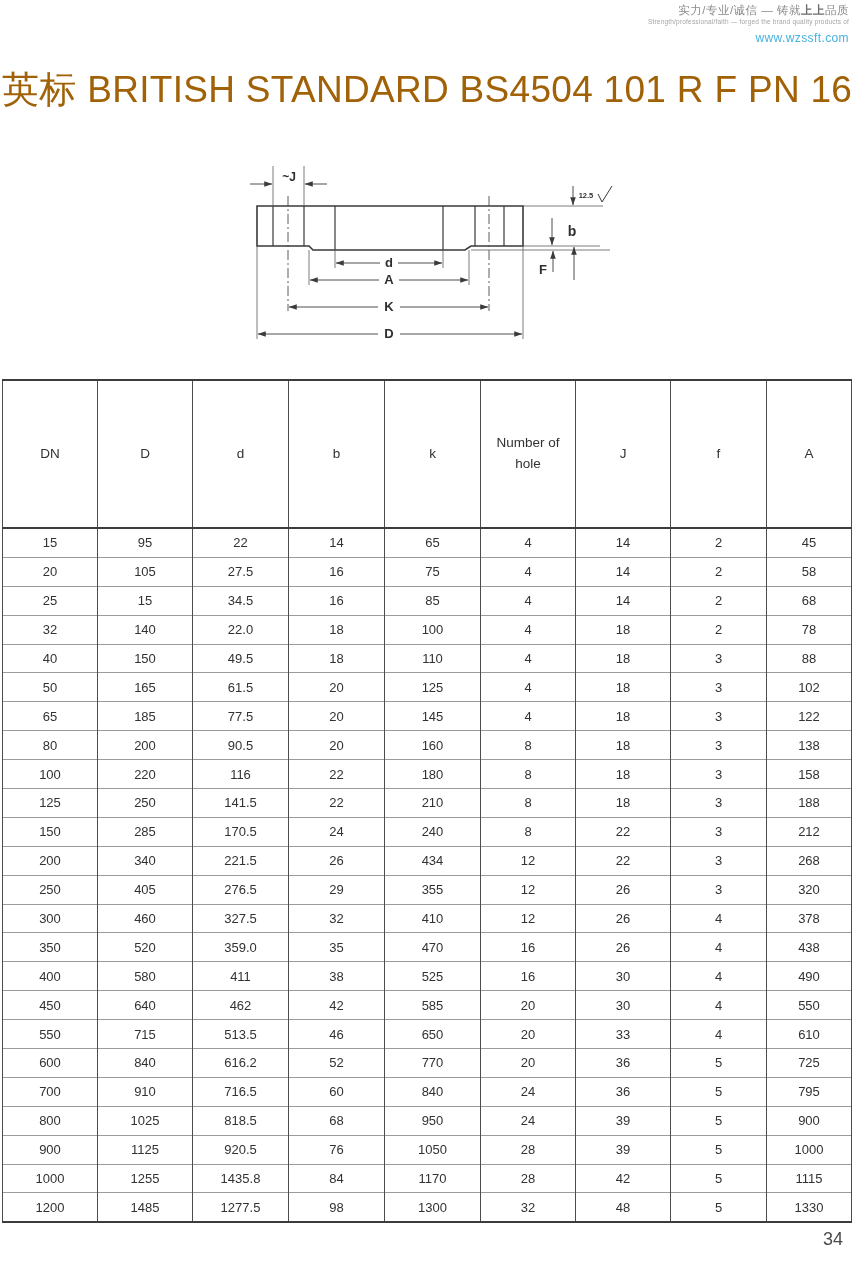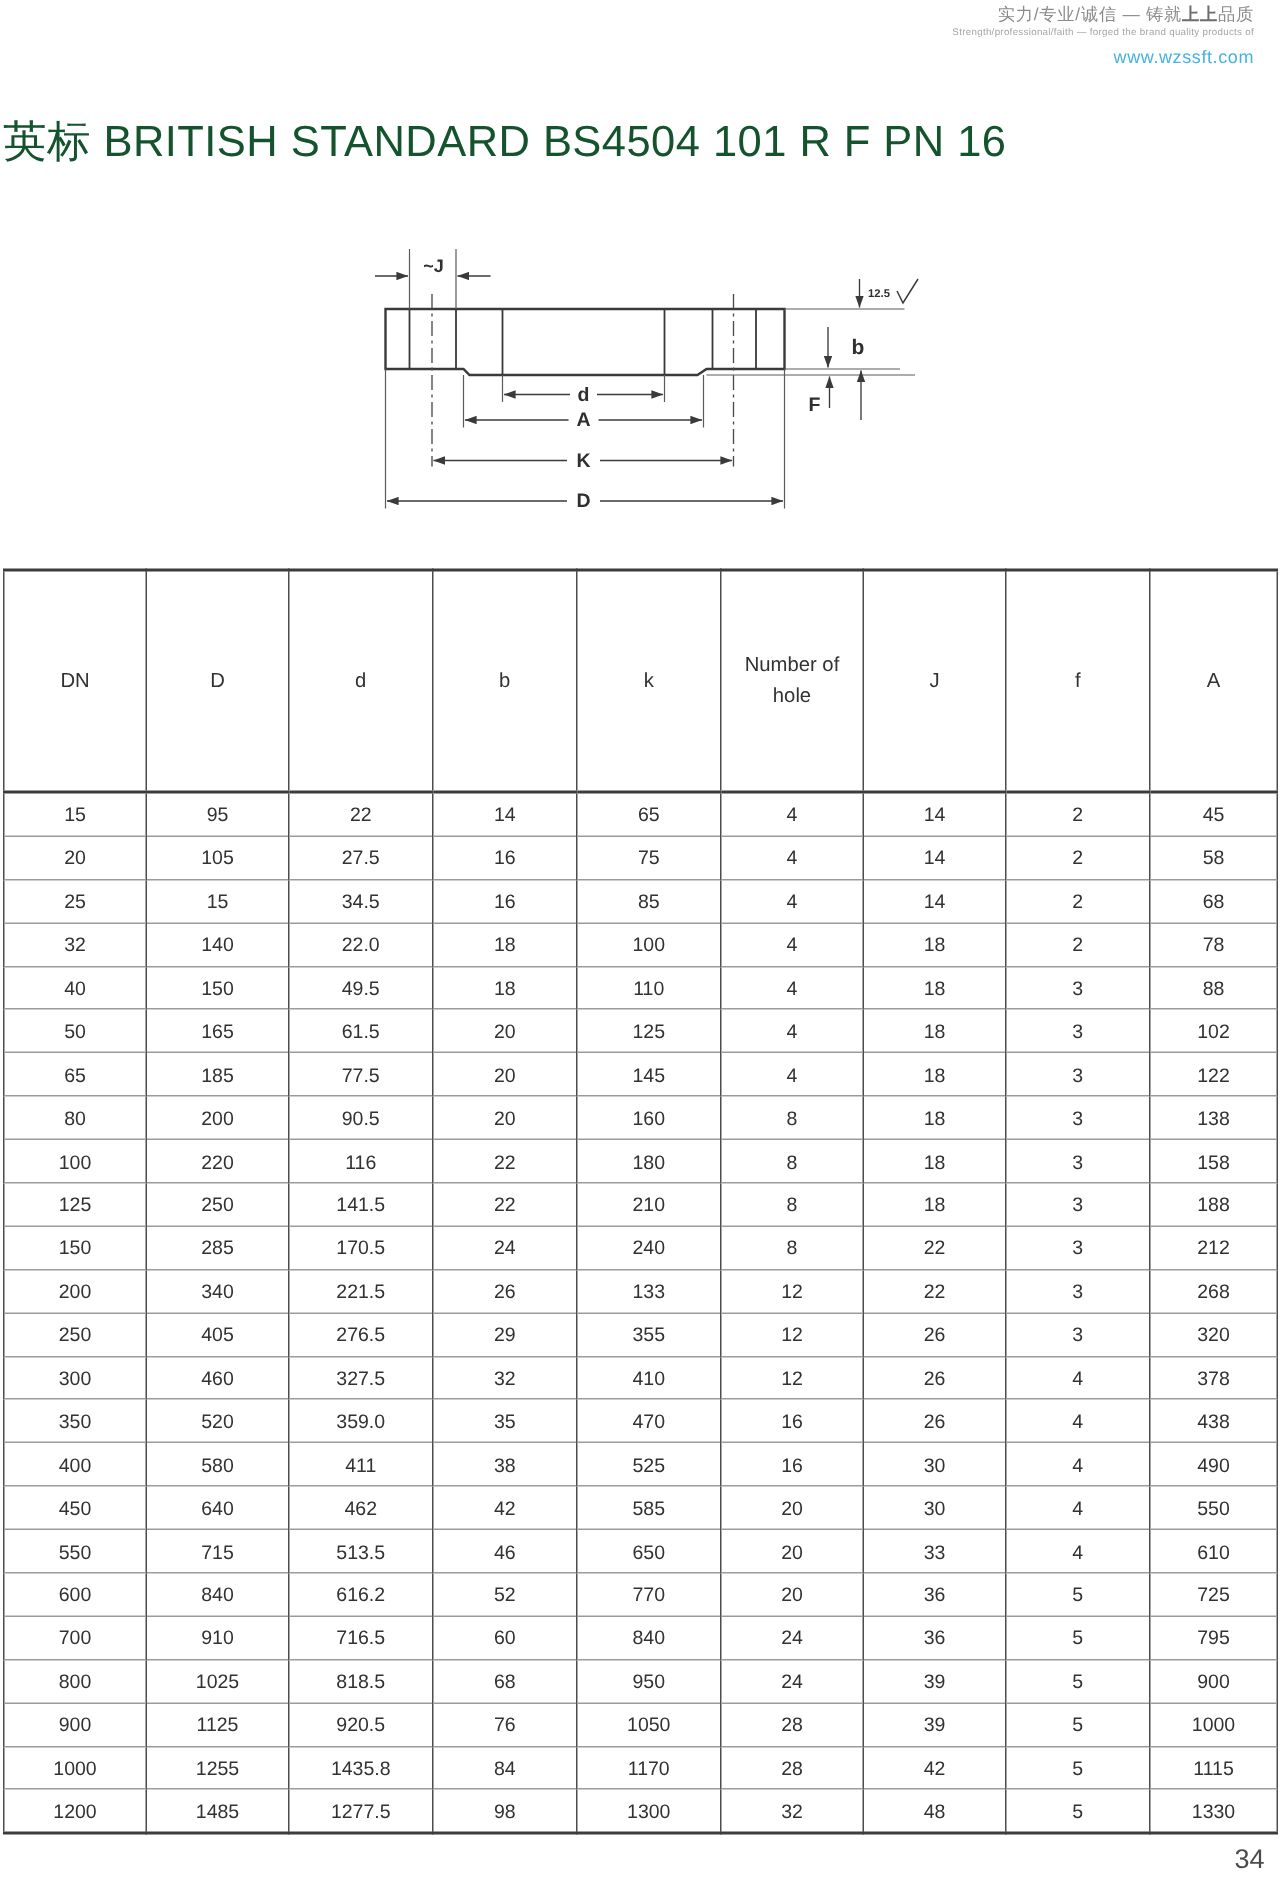--- a/index.html
+++ b/index.html
@@ -1,29 +1,29 @@
 <!DOCTYPE html>
 <html><head>
 <meta charset="utf-8">
 <style>
   html,body{margin:0;padding:0;}
   body{
     width:853px;height:1261px;position:relative;background:#ffffff;
     font-family:"Liberation Sans",sans-serif;overflow:hidden;color:#333;
   }
   
-  .brand{position:absolute;top:3px;right:17px;text-align:right;line-height:1.25;}
+  .brand{position:absolute;top:3px;right:4px;text-align:right;line-height:1.25;}
   .brand .cn{font-size:11.5px;color:#8b8b8b;letter-spacing:.5px;}
   .brand .cn .bold{font-weight:bold;color:#6d6d6d;}
   .brand .en{font-size:6.5px;color:#a5a5a5;margin-top:1px;letter-spacing:.2px;}
   .brand .site{font-size:12px;font-weight:500;margin-top:4px;letter-spacing:.4px;}
   
   .title{
-    position:absolute;left:2px;top:56px;font-size:29px;font-weight:400;
-    color:#14532d;white-space:nowrap;letter-spacing:.3px;
+    position:absolute;left:2px;top:40px;font-size:37px;font-weight:400;
+    color:#a16207;white-space:nowrap;letter-spacing:.3px;
   }
   
   .drawing{position:absolute;left:228px;top:140px;}
   .drawing text{font-family:"Liberation Sans",sans-serif;font-weight:600;fill:#2f2f2f;}
   
   .dim-table{
     position:absolute;left:2px;top:379px;width:849px;
     border-collapse:collapse;table-layout:fixed;
     border-left:1px solid #4c4c4c;border-right:1px solid #4c4c4c;
     border-top:2.5px solid #3c3c3c;border-bottom:2.5px solid #3c3c3c;
@@ -247,21 +247,21 @@
         <td>8</td>
         <td>22</td>
         <td>3</td>
         <td>212</td>
       </tr>
       <tr>
         <td>200</td>
         <td>340</td>
         <td>221.5</td>
         <td>26</td>
-        <td>133</td>
+        <td>434</td>
         <td>12</td>
         <td>22</td>
         <td>3</td>
         <td>268</td>
       </tr>
       <tr>
         <td>250</td>
         <td>405</td>
         <td>276.5</td>
         <td>29</td>

